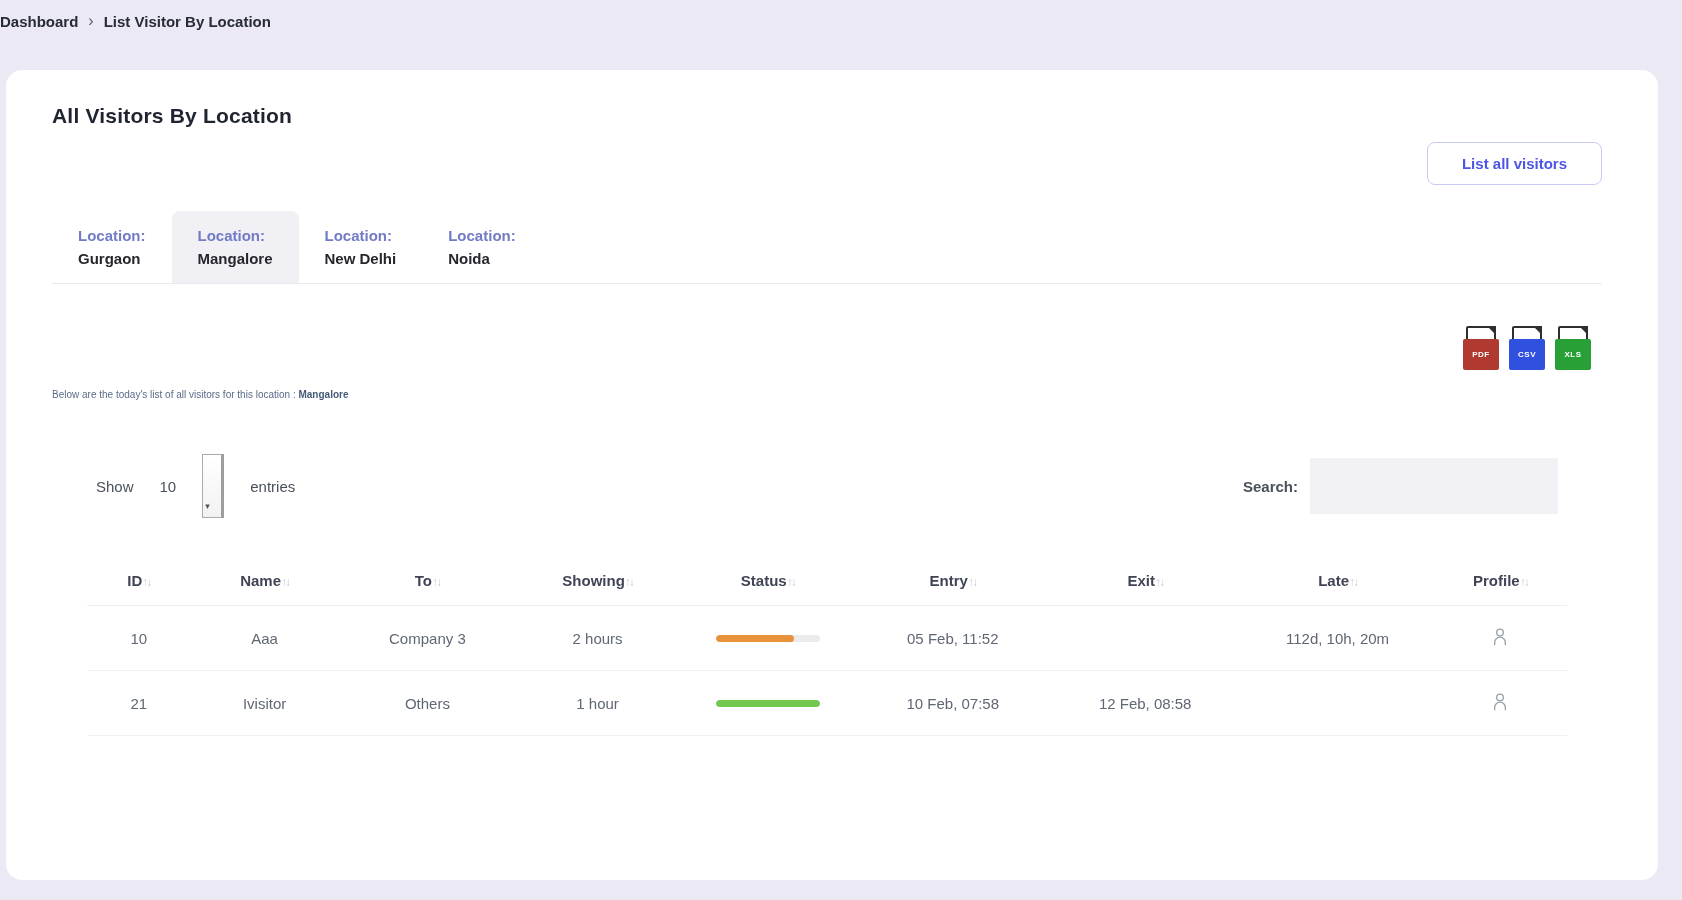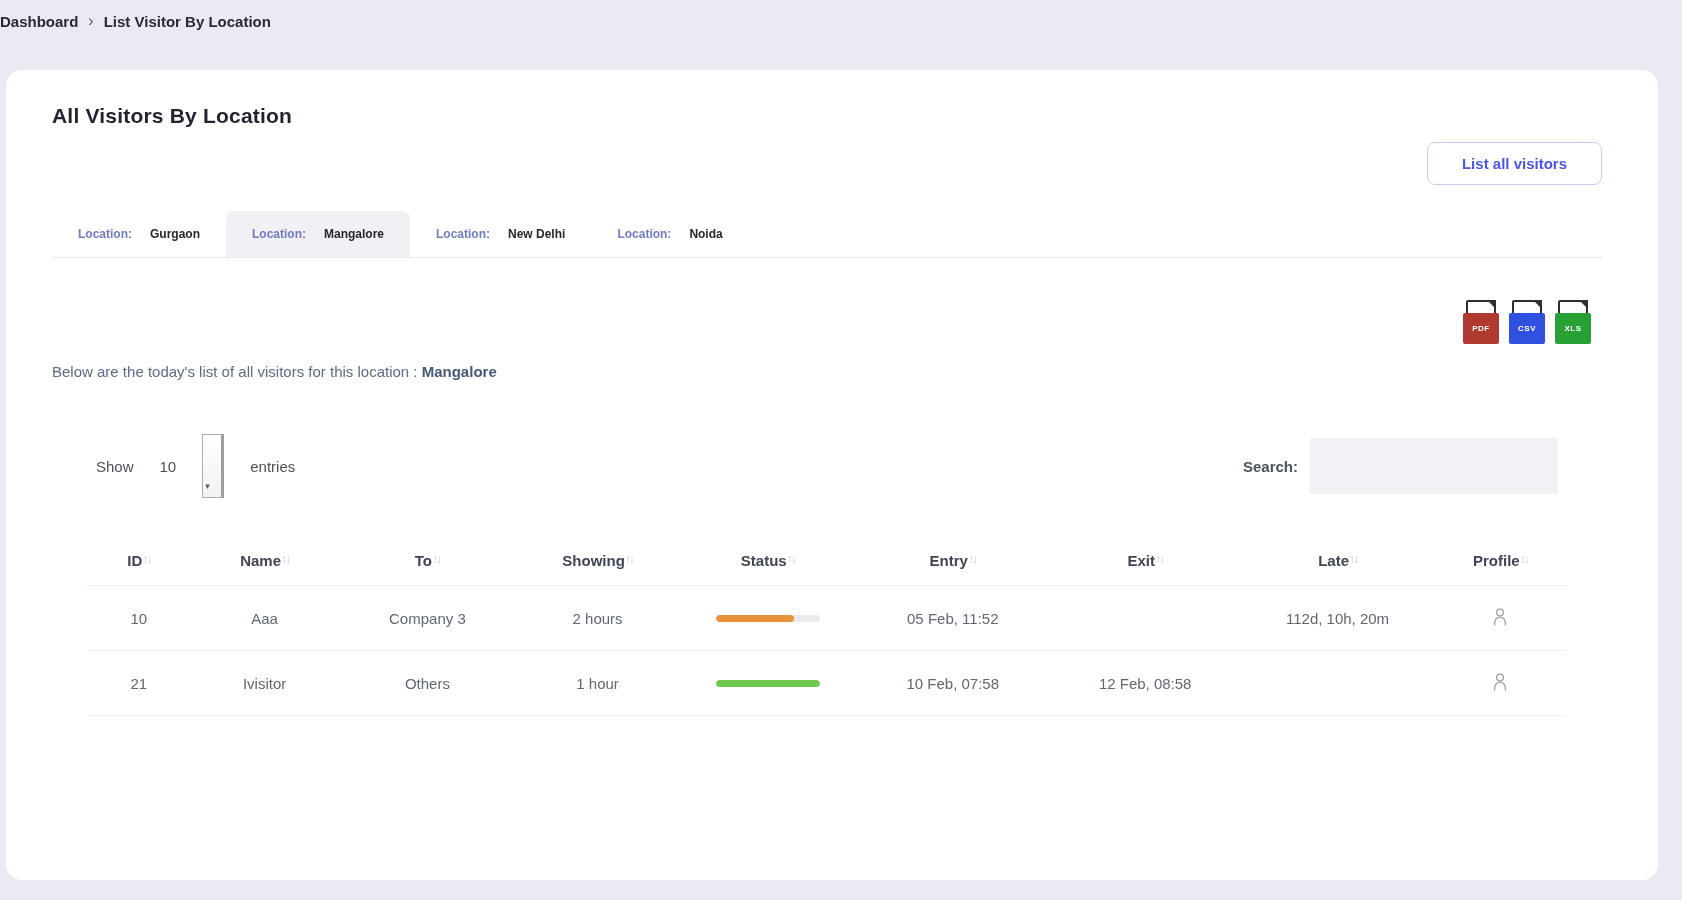--- a/index.html
+++ b/index.html
@@ -32,22 +32,22 @@
   .button-row { display:flex; justify-content:flex-end; margin-top:14px; }
   .list-all-btn {
     background:#fff; border:1px solid #c7cbf3; border-radius:8px;
     color:#4b55e6; font-weight:700; font-size:15px;
     padding:12px 34px; cursor:pointer; font-family:inherit;
   }
 
   
   .tabs { display:flex; margin-top:26px; border-bottom:1px solid #e9e9ef; }
   .tab {
-    padding:16px 26px; font-size:12px; font-weight:700; cursor:pointer;
-    display:flex; gap:18px; white-space:nowrap; border-radius:8px 8px 0 0;
+    padding:16px 26px; font-size:15px; font-weight:700; cursor:pointer;
+    display:flex; gap:6px; white-space:nowrap; border-radius:8px 8px 0 0;flex-direction:column;
   }
   .tab .prefix { color:#727bc5; }
   .tab .tabname { color:#26262e; }
   .tab.active { background:#f1f0f5; }
 
   
   .export-row { display:flex; justify-content:flex-end; gap:16px; margin-top:42px; padding-right:14px; }
   .doc-icon { position:relative; width:30px; height:37px; background:#fff; border:2px solid #2f2f2f; border-radius:2px; cursor:pointer; }
   .doc-icon .fold {
     position:absolute; top:-2px; right:-2px; width:0; height:0;
@@ -56,42 +56,42 @@
   .doc-icon .band {
     position:absolute; left:-5px; right:-5px; top:11px; height:31px; border-radius:2px;
     color:#fff; font-size:8px; font-weight:700; letter-spacing:.5px;
     display:flex; align-items:center; justify-content:center;
   }
   .band.pdf { background:#b03a30; }
   .band.csv { background:#3050e0; }
   .band.xls { background:#28a036; }
 
   
-  .info-line { margin-top:26px; font-size:15px; color:#5b6b88; }
+  .info-line { margin-top:26px; font-size:10px; color:#5b6b88; }
   .info-line b { color:#465977; font-weight:700; }
 
   
   .controls { display:flex; justify-content:space-between; align-items:center; margin:54px 44px 0 44px; }
   .show-group { display:flex; align-items:center; font-size:15px; color:#4a505c; gap:26px; }
   .entries-select {
     width:22px; height:64px; background:linear-gradient(#ffffff, #f2f2f2);
     border:1px solid #ababab; border-right:3px solid #9d9d9d; position:relative; cursor:pointer;
   }
   .entries-select .arrow { position:absolute; bottom:6px; left:2px; font-size:9px; color:#555; }
   .search-group { display:flex; align-items:center; gap:12px; }
   .search-label { font-size:15px; color:#4a505c;font-weight:bold; }
   .search-input {
     width:248px; height:56px; background:#f1f1f6; border:none; outline:none;
     font-size:15px; padding:0 12px; font-family:inherit; color:#3f4555;
   }
 
   
   table { width:calc(100% - 70px); margin:40px 35px 0 35px; border-collapse:collapse; }
   th { padding:14px 4px 16px 4px; border-bottom:1px solid #eeeef1; }
-  th .th-inner { display:flex; align-items:flex-start; justify-content:center; }
+  th .th-inner { display:flex; align-items:flex-end; justify-content:center; }
   th .label { font-size:15px; font-weight:700; color:#3f4555; white-space:nowrap; }
   .sort-icon { font-size:12px; color:#c9cdd5; letter-spacing:-2px; cursor:pointer; }
   td {
     padding:21px 4px; text-align:center; font-size:15px; color:#606774;
     border-bottom:1px solid #f1f1f3; white-space:nowrap;
   }
   tr.row1 td { border-top:1px solid #f1f1f3; }
   .track { width:104px; height:7px; background:#ebebed; border-radius:4px; margin:0 auto; overflow:hidden; }
   .fill { height:100%; border-radius:4px; }
   .person-icon { display:inline-block; cursor:pointer; }

